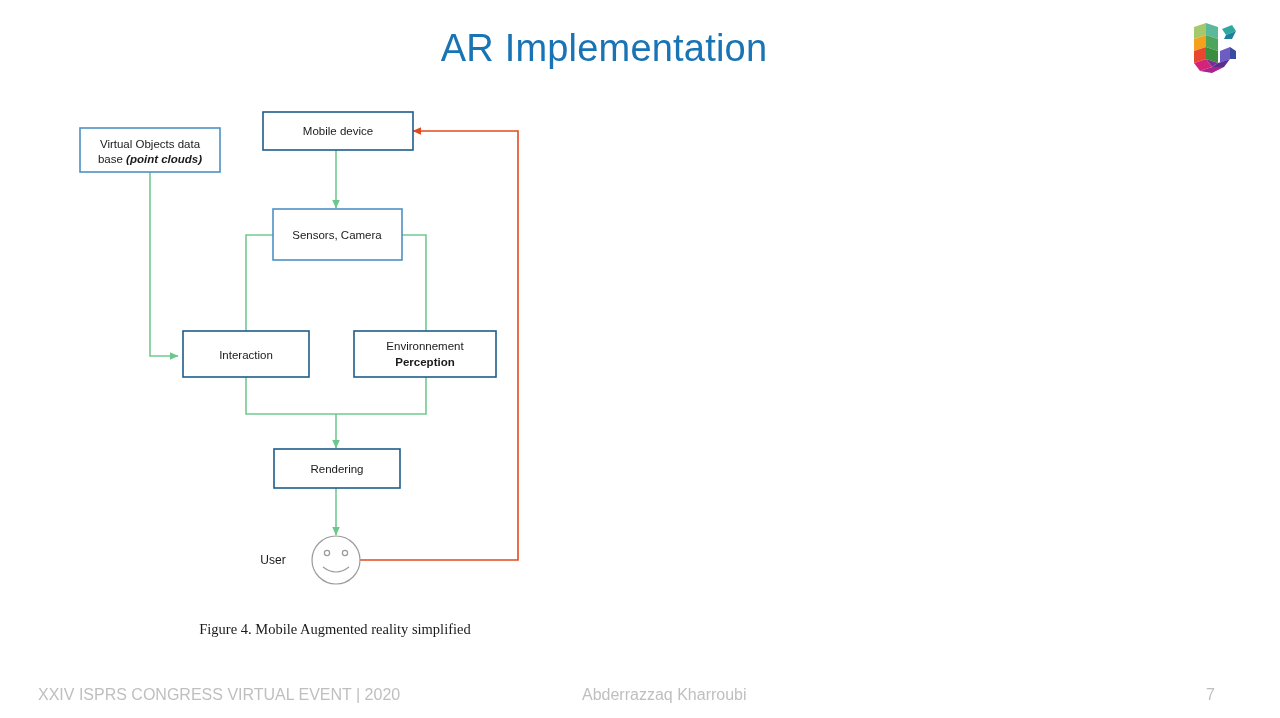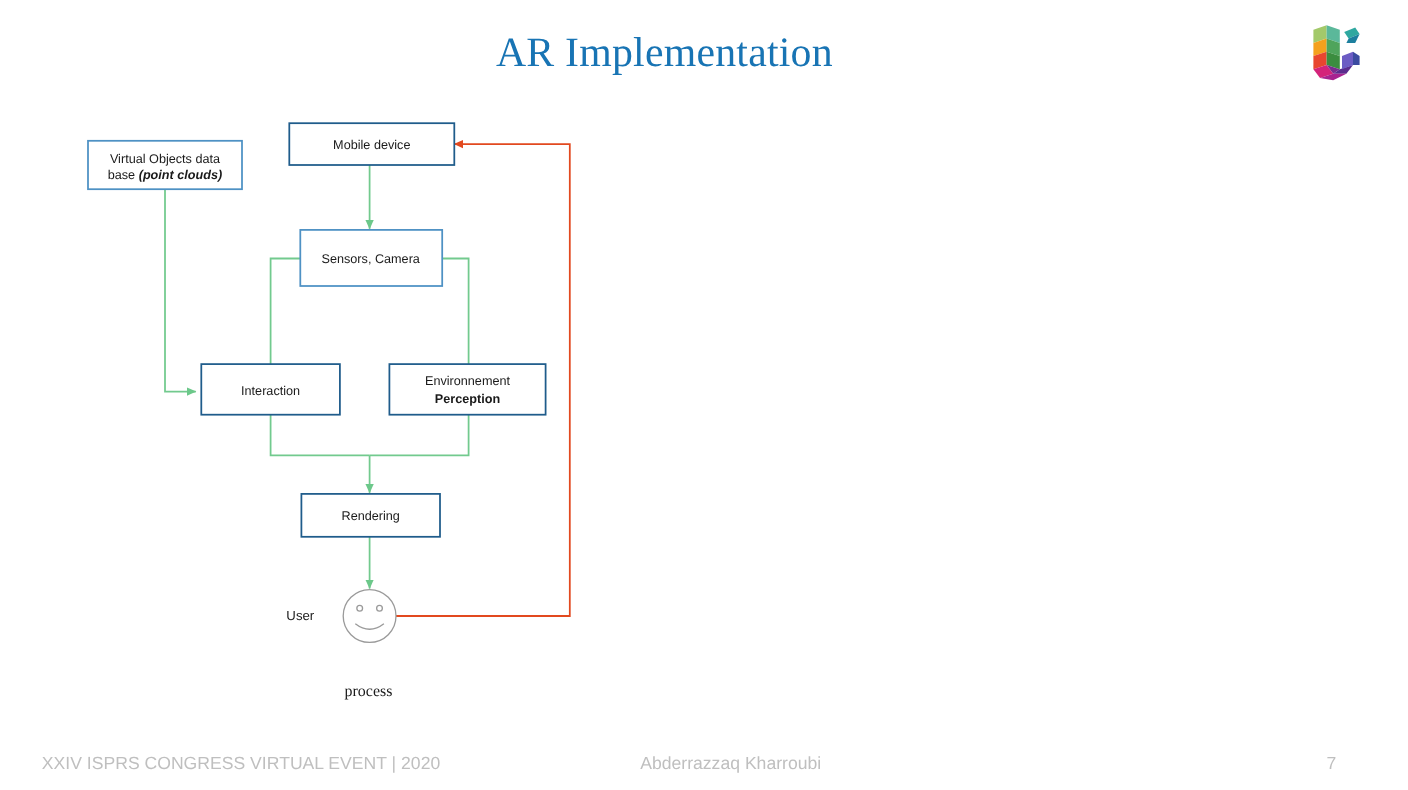--- a/index.html
+++ b/index.html
@@ -17,21 +17,21 @@
     -webkit-font-smoothing: antialiased;
   }
 
   
   #slide-title {
     position: absolute;
     left: 0;
     top: 28px;
     width: 1208px;
     text-align: center;
-    font-family: Liberation Serif, serif;
+    font-family: Liberation Sans, sans-serif;
     font-size: 38px;
     font-weight: 400;
     color: #1874B4;
     letter-spacing: 0.2px;
     line-height: 1.1;
   }
 
   
   #logo {
     position: absolute;
@@ -220,18 +220,18 @@
       <text class="user-text" x="218" y="466" text-anchor="middle">User</text>
       <circle class="face-line" cx="281" cy="462" r="24"></circle>
       <circle class="face-line" cx="272" cy="455" r="2.6"></circle>
       <circle class="face-line" cx="290" cy="455" r="2.6"></circle>
       <path class="face-line" d="M 268 469 Q 281 479 294 469"></path>
     </g>
   </svg>
 </div>
 
 <div id="figure-caption">
-  <div>process</div>
+  <div>Figure 4. Mobile Augmented reality simplified</div>
 </div>
 
 <div class="footer-text" id="footer-left">XXIV ISPRS CONGRESS VIRTUAL EVENT | 2020</div>
 <div class="footer-text" id="footer-center">Abderrazzaq Kharroubi</div>
 <div class="footer-text" id="footer-page">7</div>
 
 </body></html>

